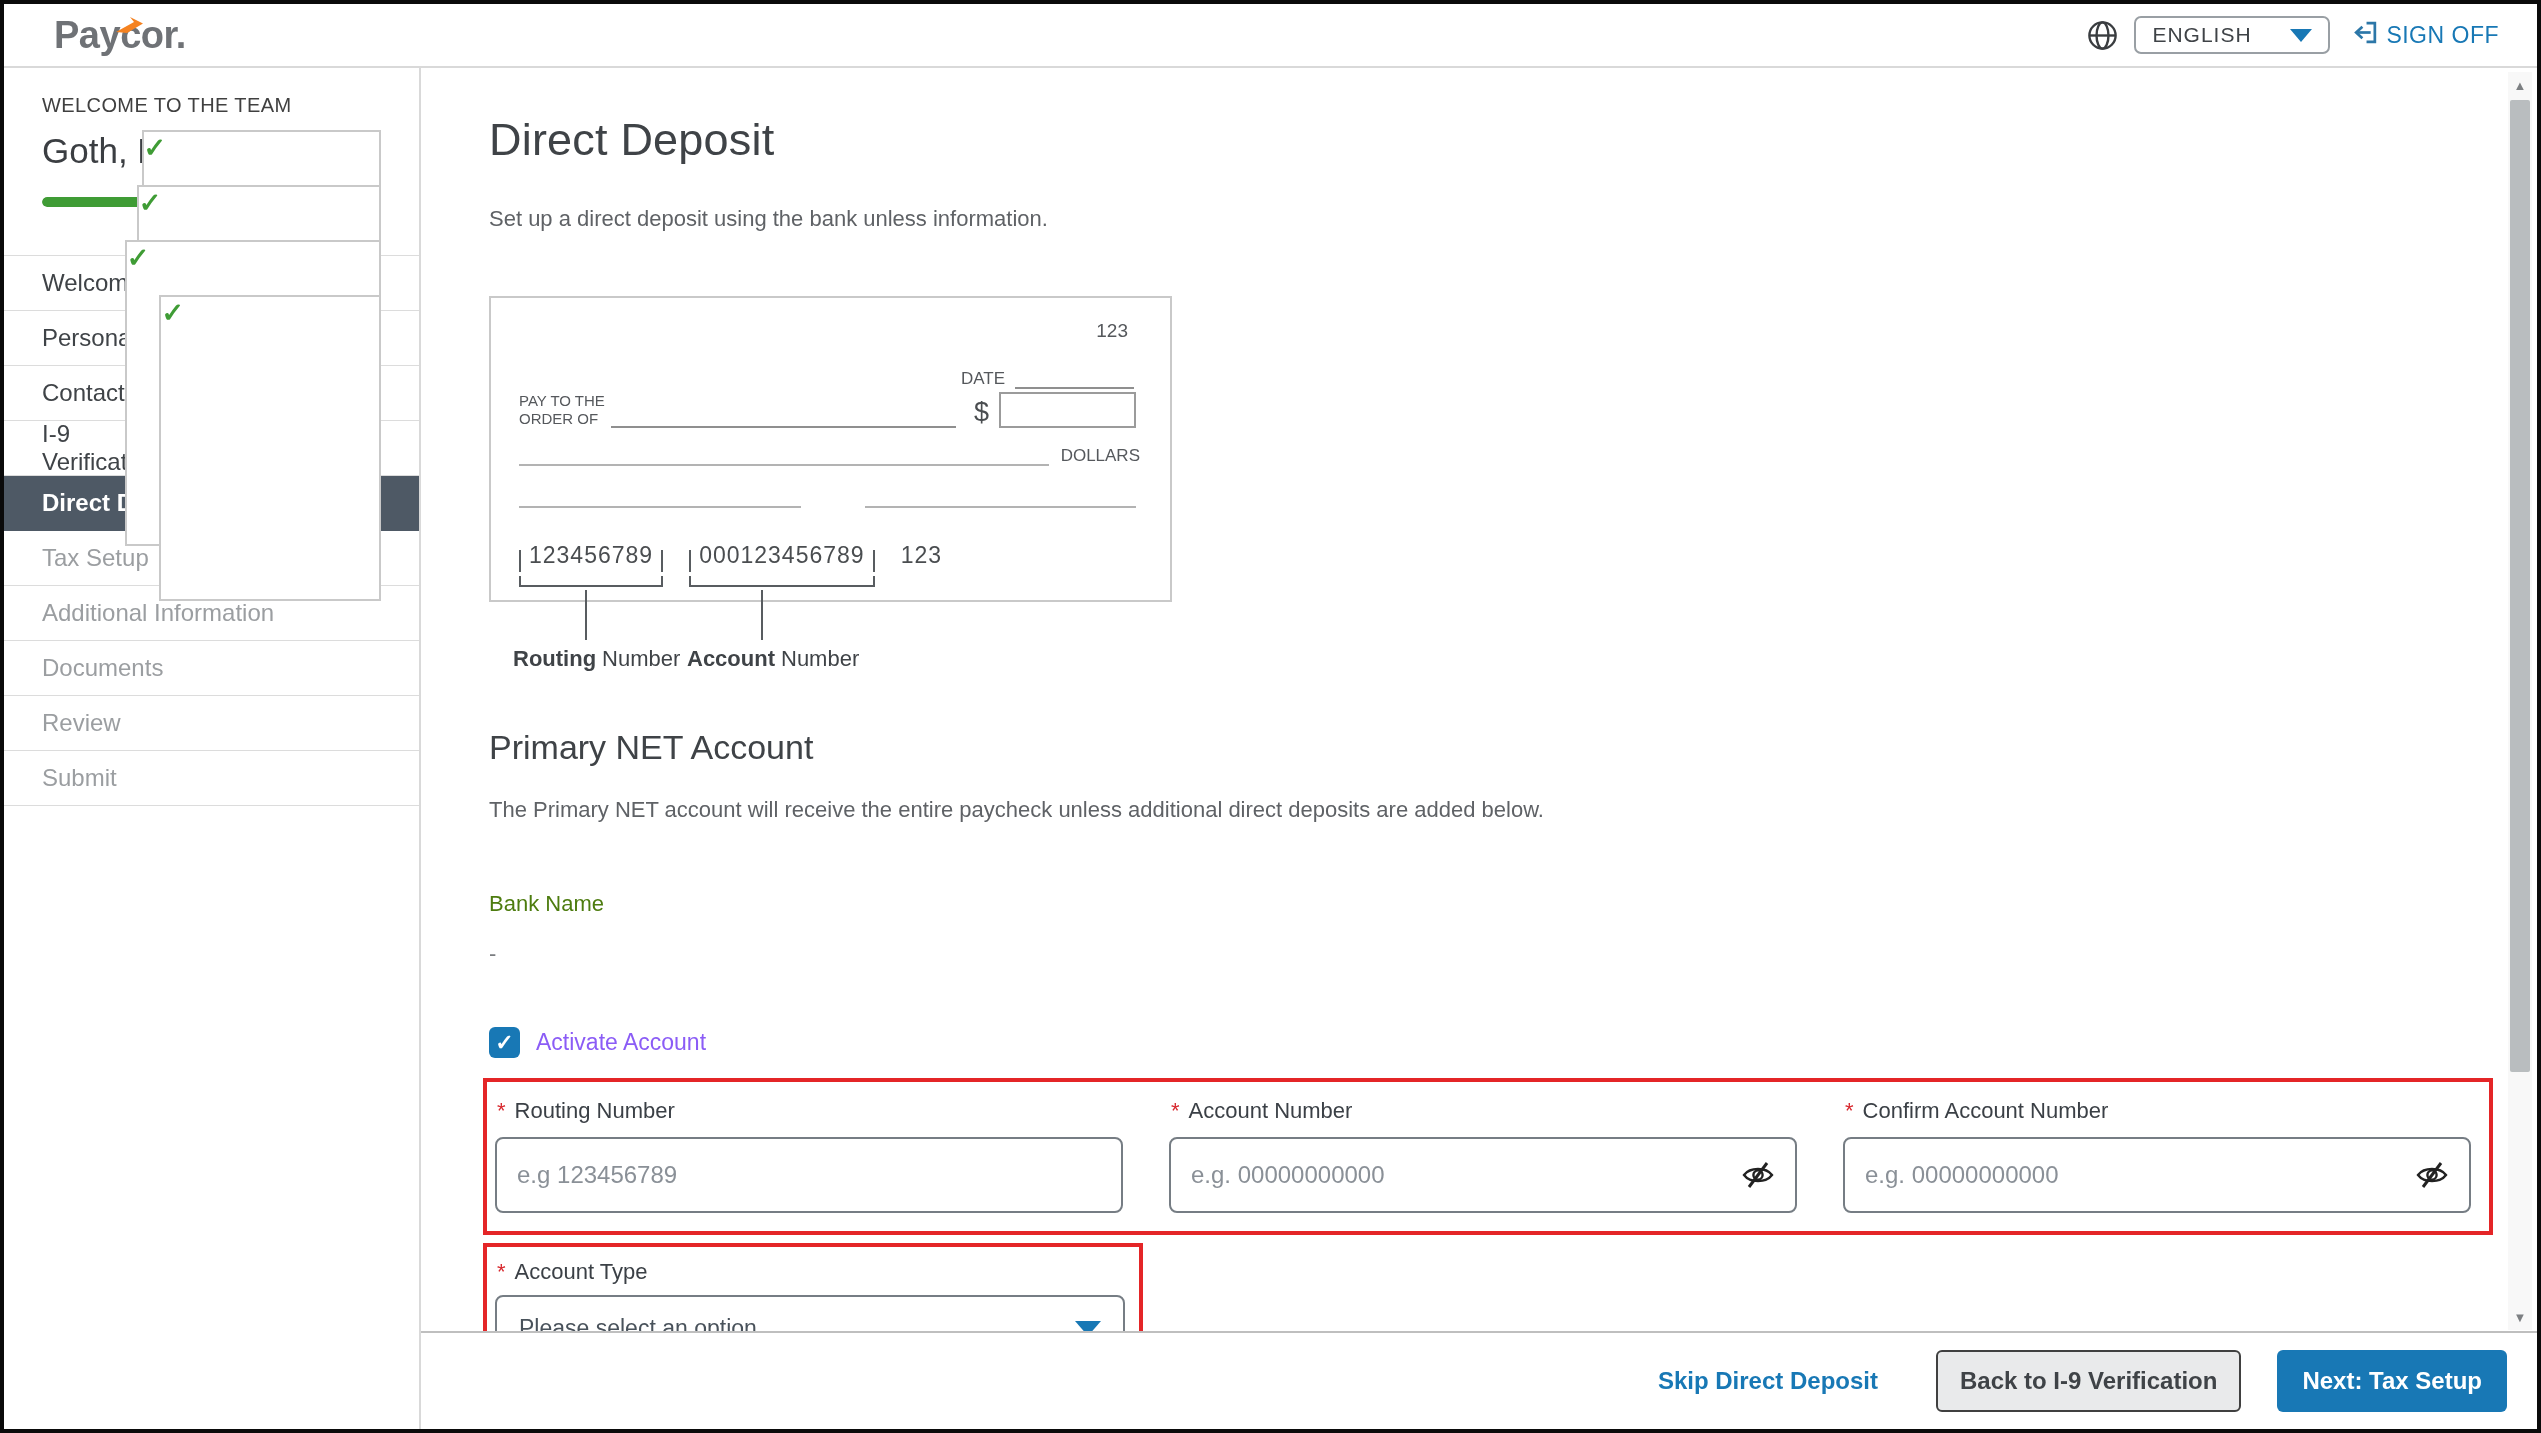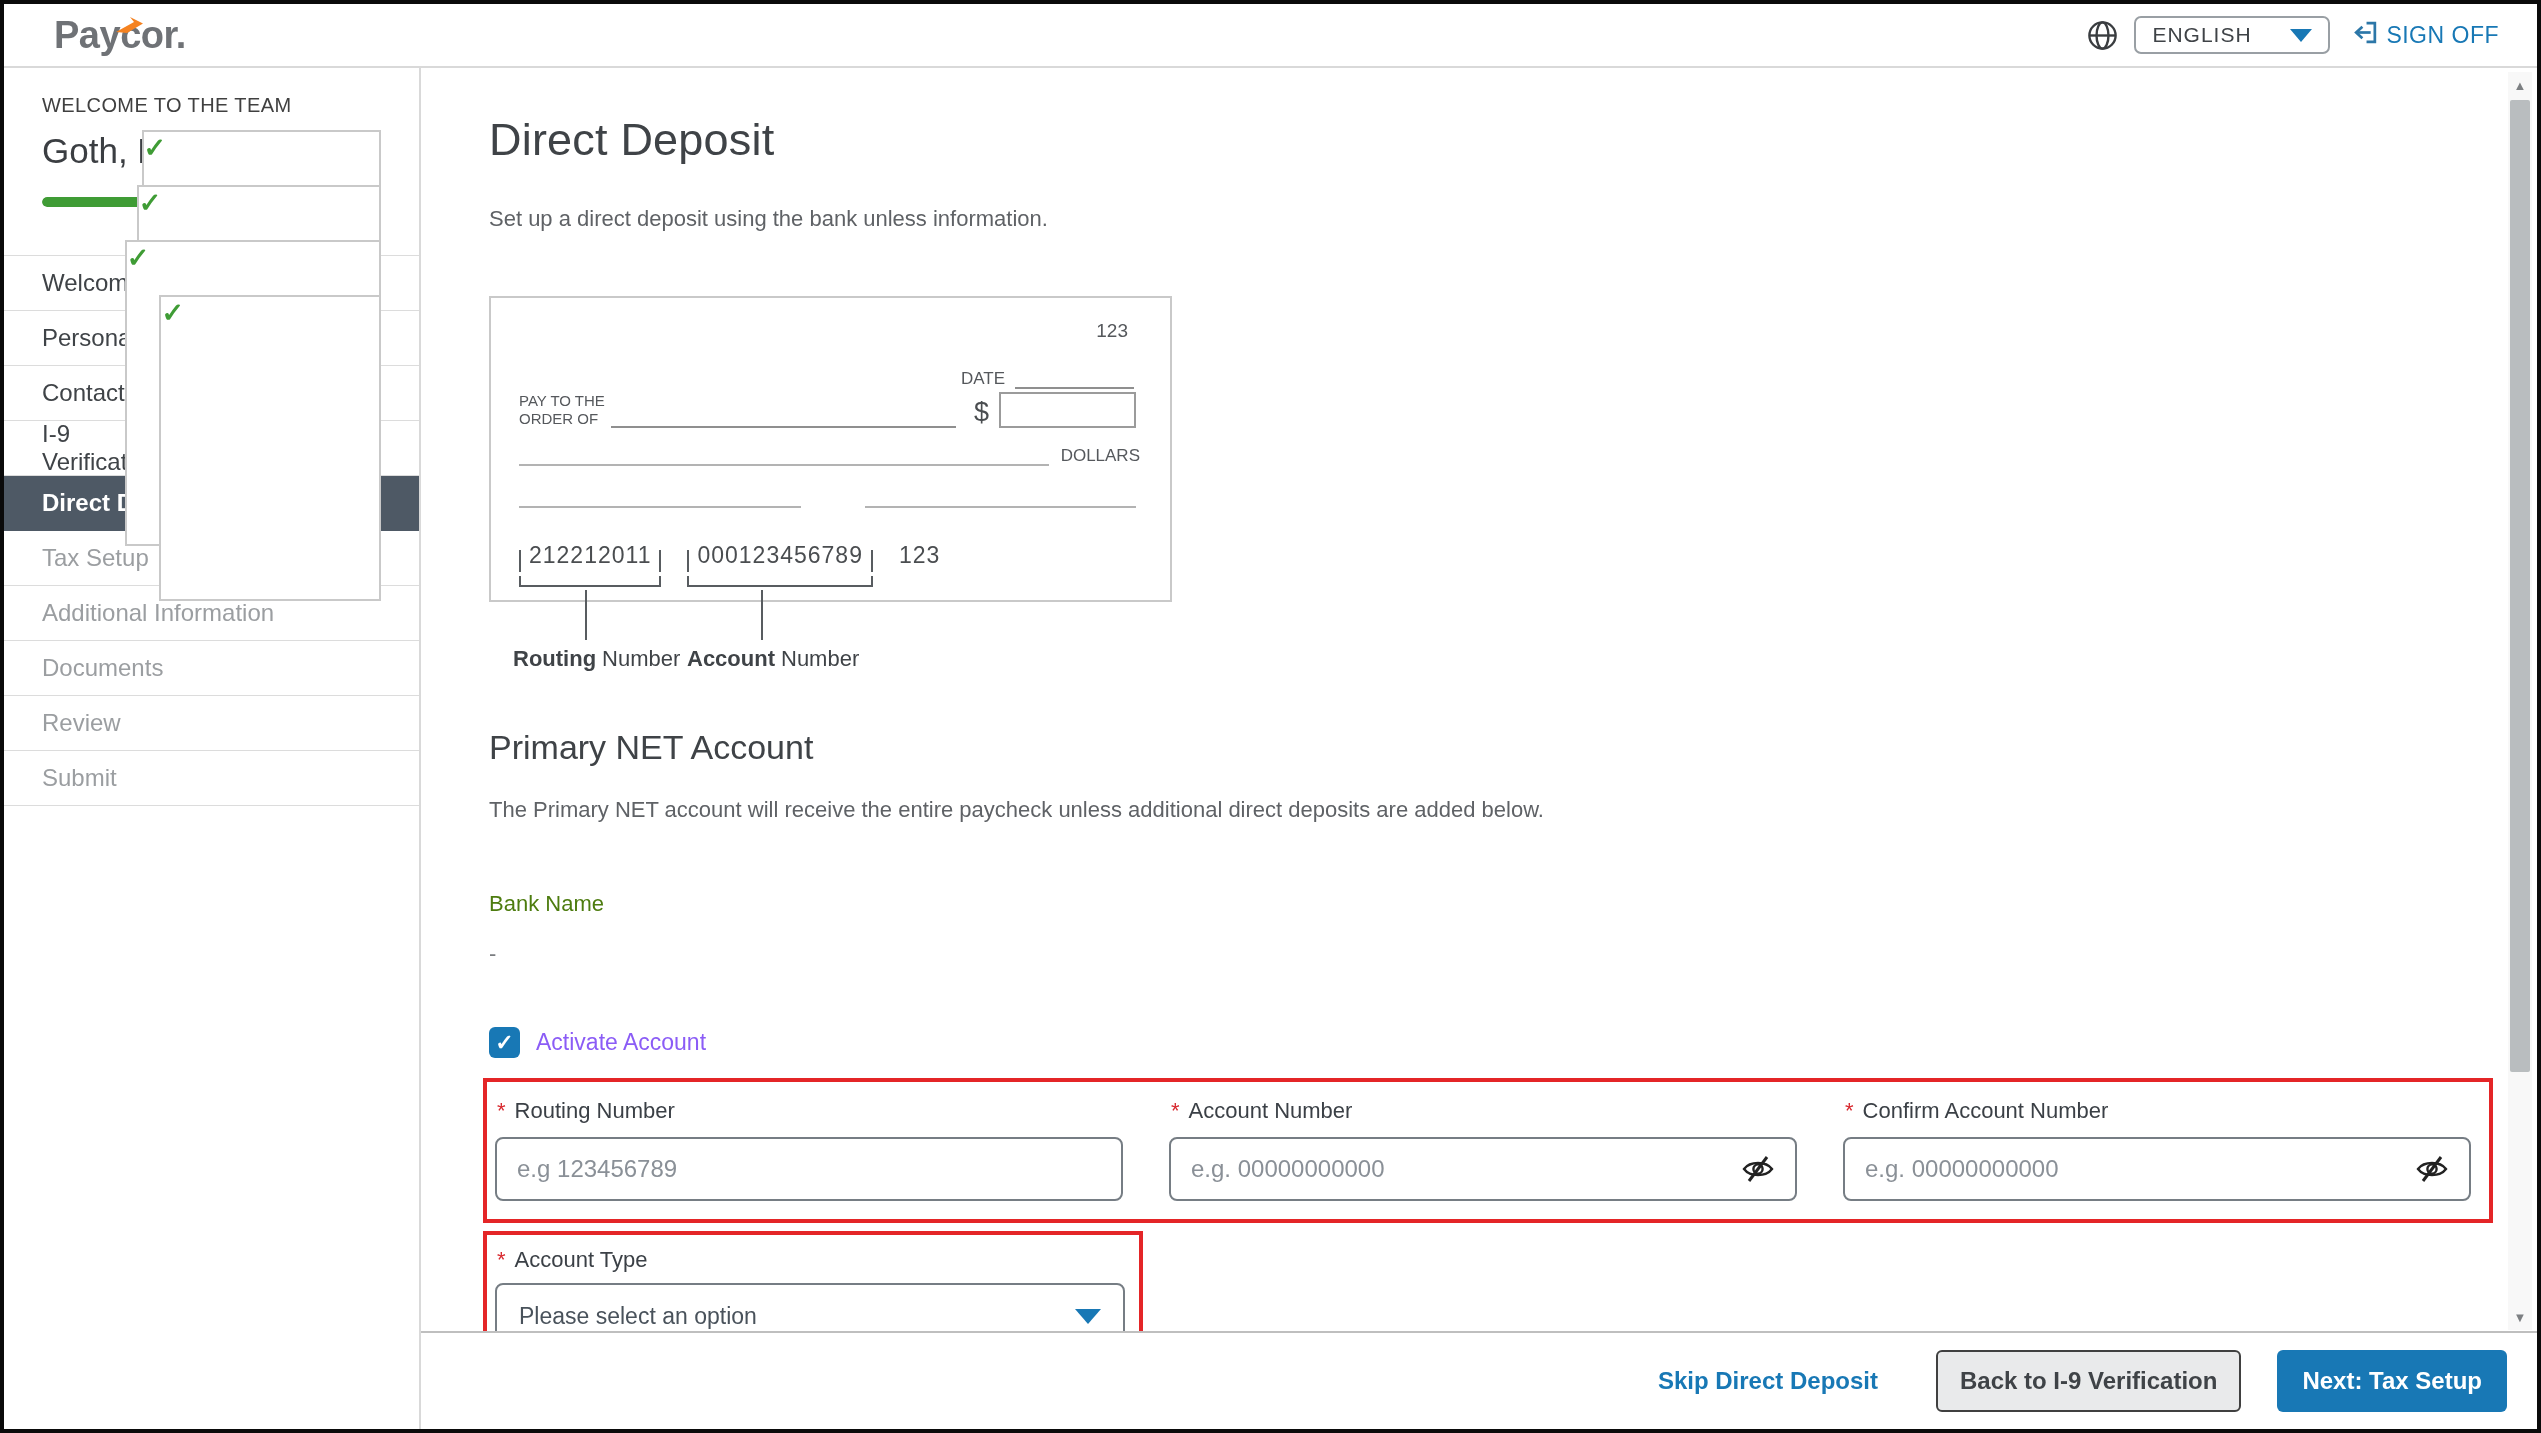--- a/index.html
+++ b/index.html
@@ -95,21 +95,21 @@
     align-items:center; justify-content:center; color:#fff; font-size:22px; font-weight:700; cursor:pointer; }
   .activate-label { margin-left:16px; font-size:23px; color:#8b5cf6; }
 
   
   .redbox1 { margin:20px 0 0 -6px; border:4px solid #e42527; padding:12px 18px 18px 8px;
     display:flex; gap:46px; }
   .field-col { flex:1; min-width:0; }
   .field-label { display:flex; align-items:center; gap:9px; font-size:22px; color:#3b4046; margin:4px 0 0 2px; }
   .req { color:#d8292f; font-size:22px; font-weight:400; }
   .input-wrap { position:relative; margin-top:13px; }
-  .text-input { width:100%; height:64px; border:2px solid #767d84; border-radius:8px;
+  .text-input { width:100%; height:76px; border:2px solid #767d84; border-radius:8px;
     font-size:24px; color:#333; padding:0 20px; font-family:"Liberation Sans", sans-serif; background:#fff; }
   .text-input.with-eye { padding-right:74px; }
   .text-input::placeholder { color:#8a9097; opacity:1; }
   .eye-btn { position:absolute; right:22px; top:50%; transform:translateY(-50%); cursor:pointer; display:flex; }
 
   .redbox2 { margin:8px 0 0 -6px; border:4px solid #e42527; width:660px; padding:8px 0 12px 8px; }
   .select-box { margin-top:10px; width:630px; height:66px; border:2px solid #767d84; border-radius:8px;
     display:flex; align-items:center; padding:0 22px; cursor:pointer; background:#fff; }
   .select-value { font-size:23px; color:#49525b; }
   .select-box .caret-down { margin-left:auto; border-left-width:13px; border-right-width:13px; border-top-width:15px; }
@@ -242,21 +242,21 @@
         <div class="chk-dollars">
           <span class="line"></span>
           <span>DOLLARS</span>
         </div>
         <div class="chk-sig">
           <span class="line1"></span>
           <span class="line2"></span>
         </div>
         <div class="micr-row">
           <div class="micr-group">
-            <div class="micr-num">212212011</div>
+            <div class="micr-num">123456789</div>
             <div class="micr-bracket"></div>
           </div>
           <div class="micr-group">
             <div class="micr-num">000123456789</div>
             <div class="micr-bracket"></div>
           </div>
           <div class="micr-plain">123</div>
         </div>
       </div>
       <div class="stem stem1"></div>

